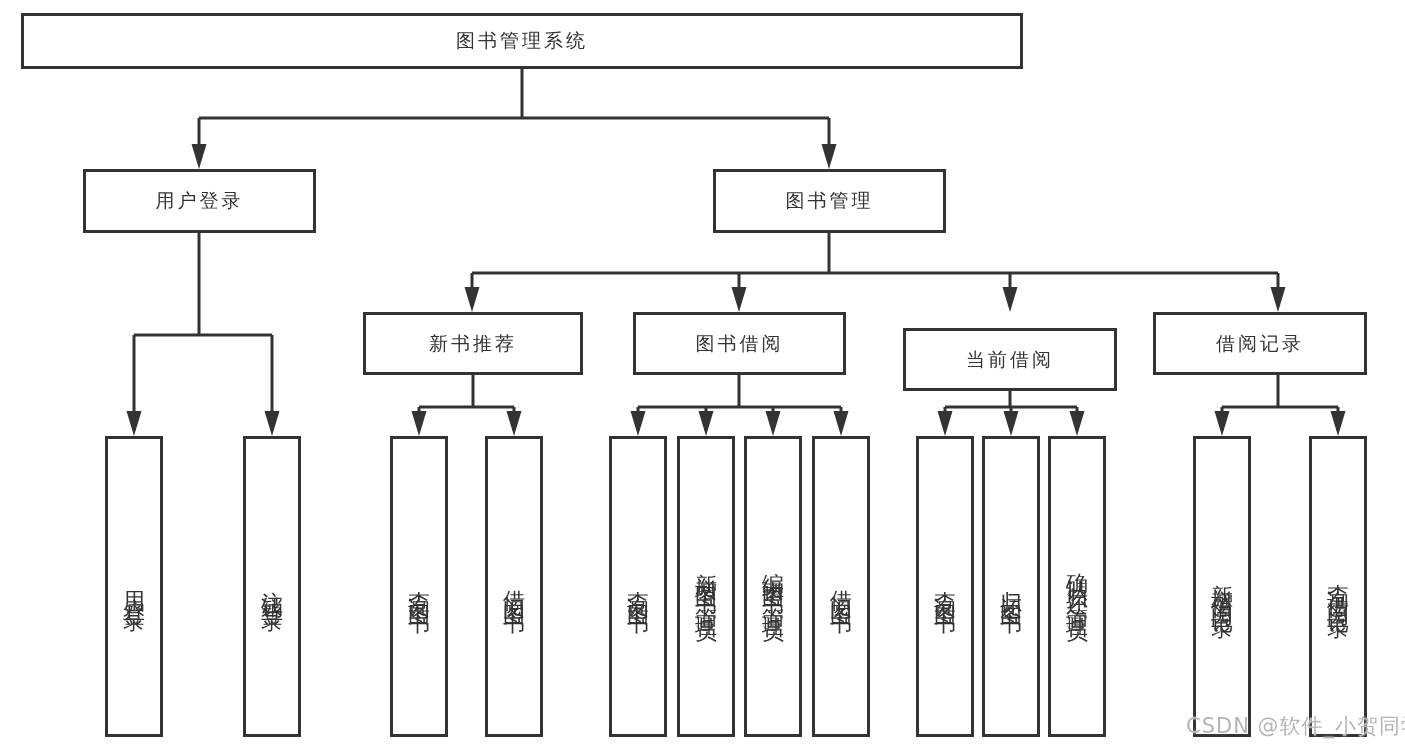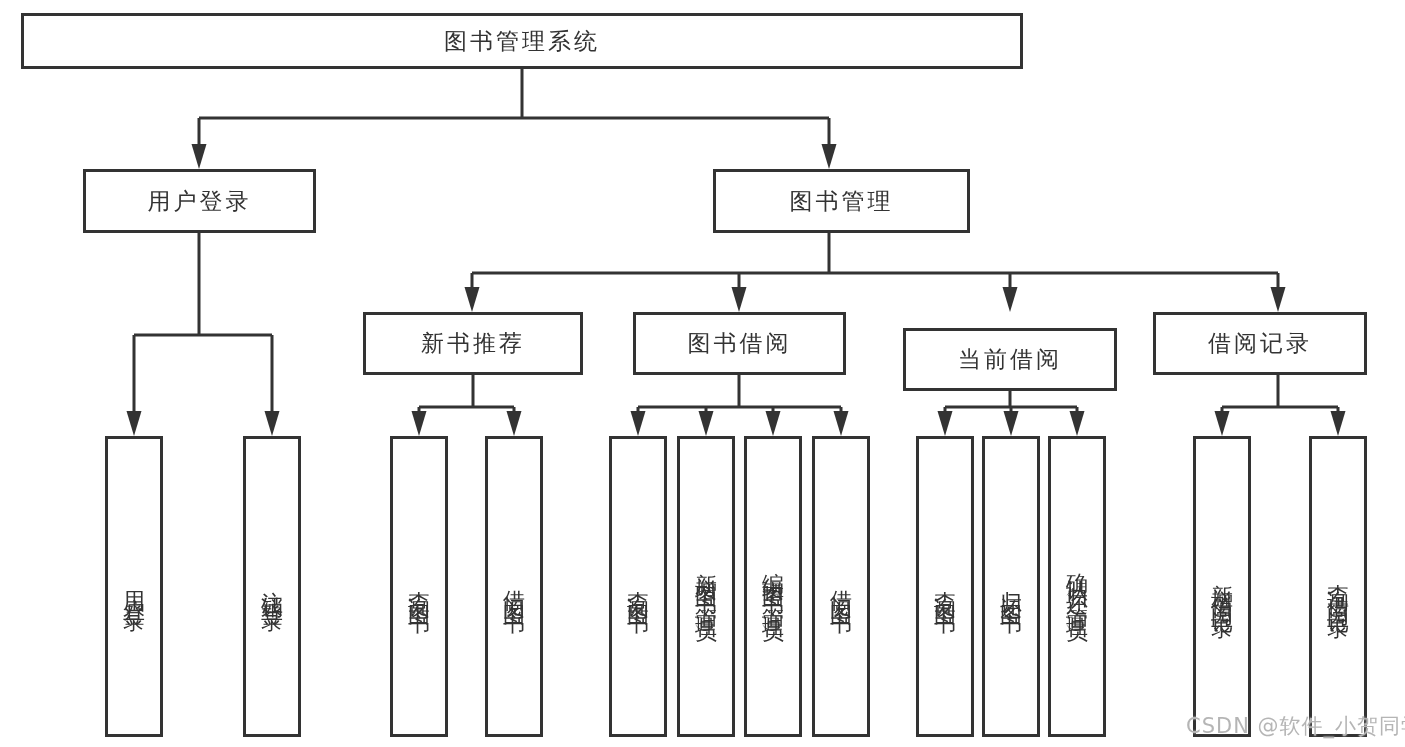--- a/index.html
+++ b/index.html
@@ -19,21 +19,21 @@
     box-sizing:border-box;
     border:3px solid #333333;
     background:#ffffff;
     color:#333333;
     display:flex;
     align-items:center;
     justify-content:center;
     z-index:2;
   }
   .h{
-    font-size:23px;
+    font-size:19px;
     letter-spacing:3px;
     white-space:nowrap;
     text-align:center;
   }
   .v{
     writing-mode:vertical-rl;
     text-orientation:mixed;
     font-size:22px;
     letter-spacing:7px;
     line-height:1;
@@ -83,21 +83,21 @@
       <polygon points="1003.5,411 1018.5,411 1011,436"></polygon>
       <polygon points="1069.5,411 1084.5,411 1077,436"></polygon>
       <polygon points="1214.5,411 1229.5,411 1222,436"></polygon>
       <polygon points="1330.5,411 1345.5,411 1338,436"></polygon>
     </g>
   </svg>
 
   <div class="node h" style="left:21px;top:13px;width:1002px;height:56px">图书管理系统</div>
 
   <div class="node h" style="left:83px;top:169px;width:233px;height:64px">用户登录</div>
-  <div class="node h" style="left:713px;top:169px;width:257px;height:64px">图书管理</div>
+  <div class="node h" style="left:713px;top:169px;width:233px;height:64px">图书管理</div>
 
   <div class="node h" style="left:363px;top:312px;width:220px;height:63px">新书推荐</div>
   <div class="node h" style="left:633px;top:312px;width:213px;height:63px">图书借阅</div>
   <div class="node h" style="left:903px;top:328px;width:214px;height:63px">当前借阅</div>
   <div class="node h" style="left:1153px;top:312px;width:214px;height:63px">借阅记录</div>
 
   <div class="node v" style="left:105px;top:436px;width:58px;height:301px">用户登录</div>
   <div class="node v" style="left:243px;top:436px;width:58px;height:301px">注销登录</div>
 
   <div class="node v" style="left:390px;top:436px;width:58px;height:301px">查询图书</div>

